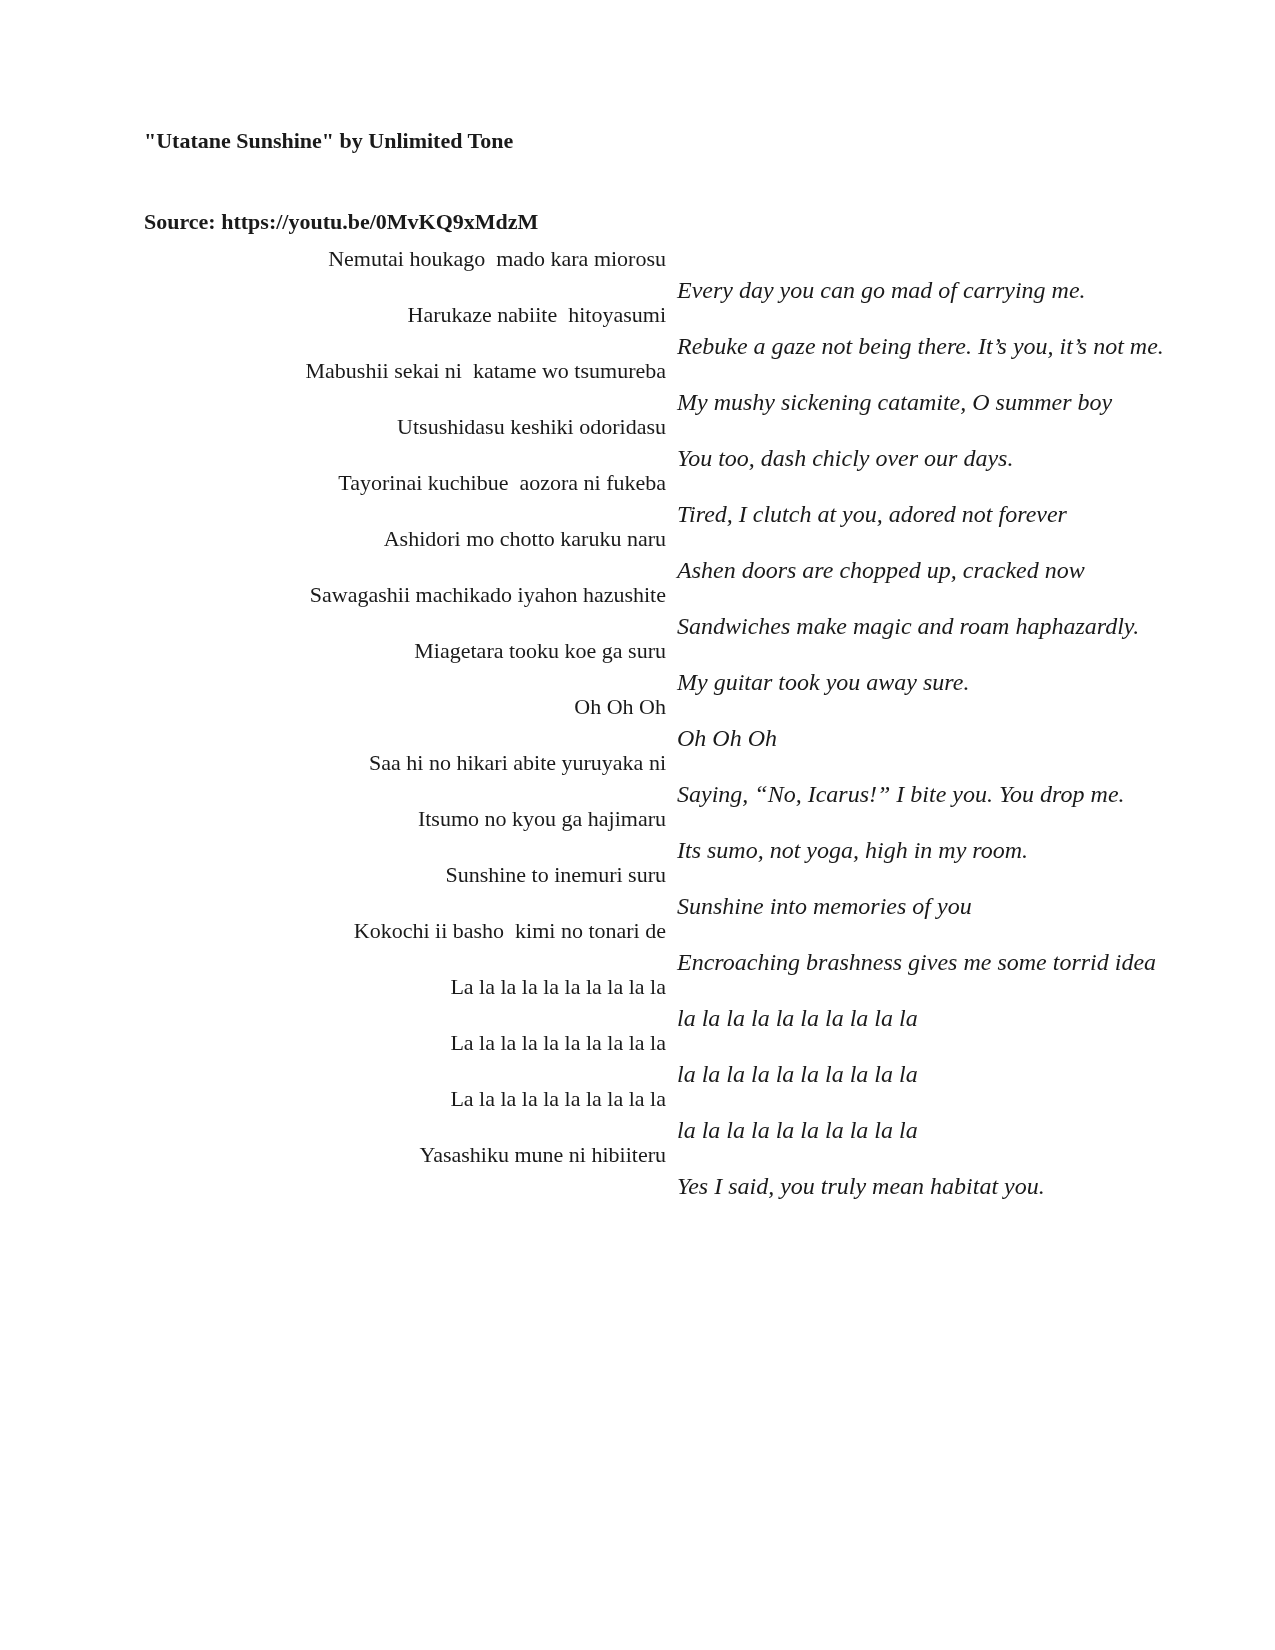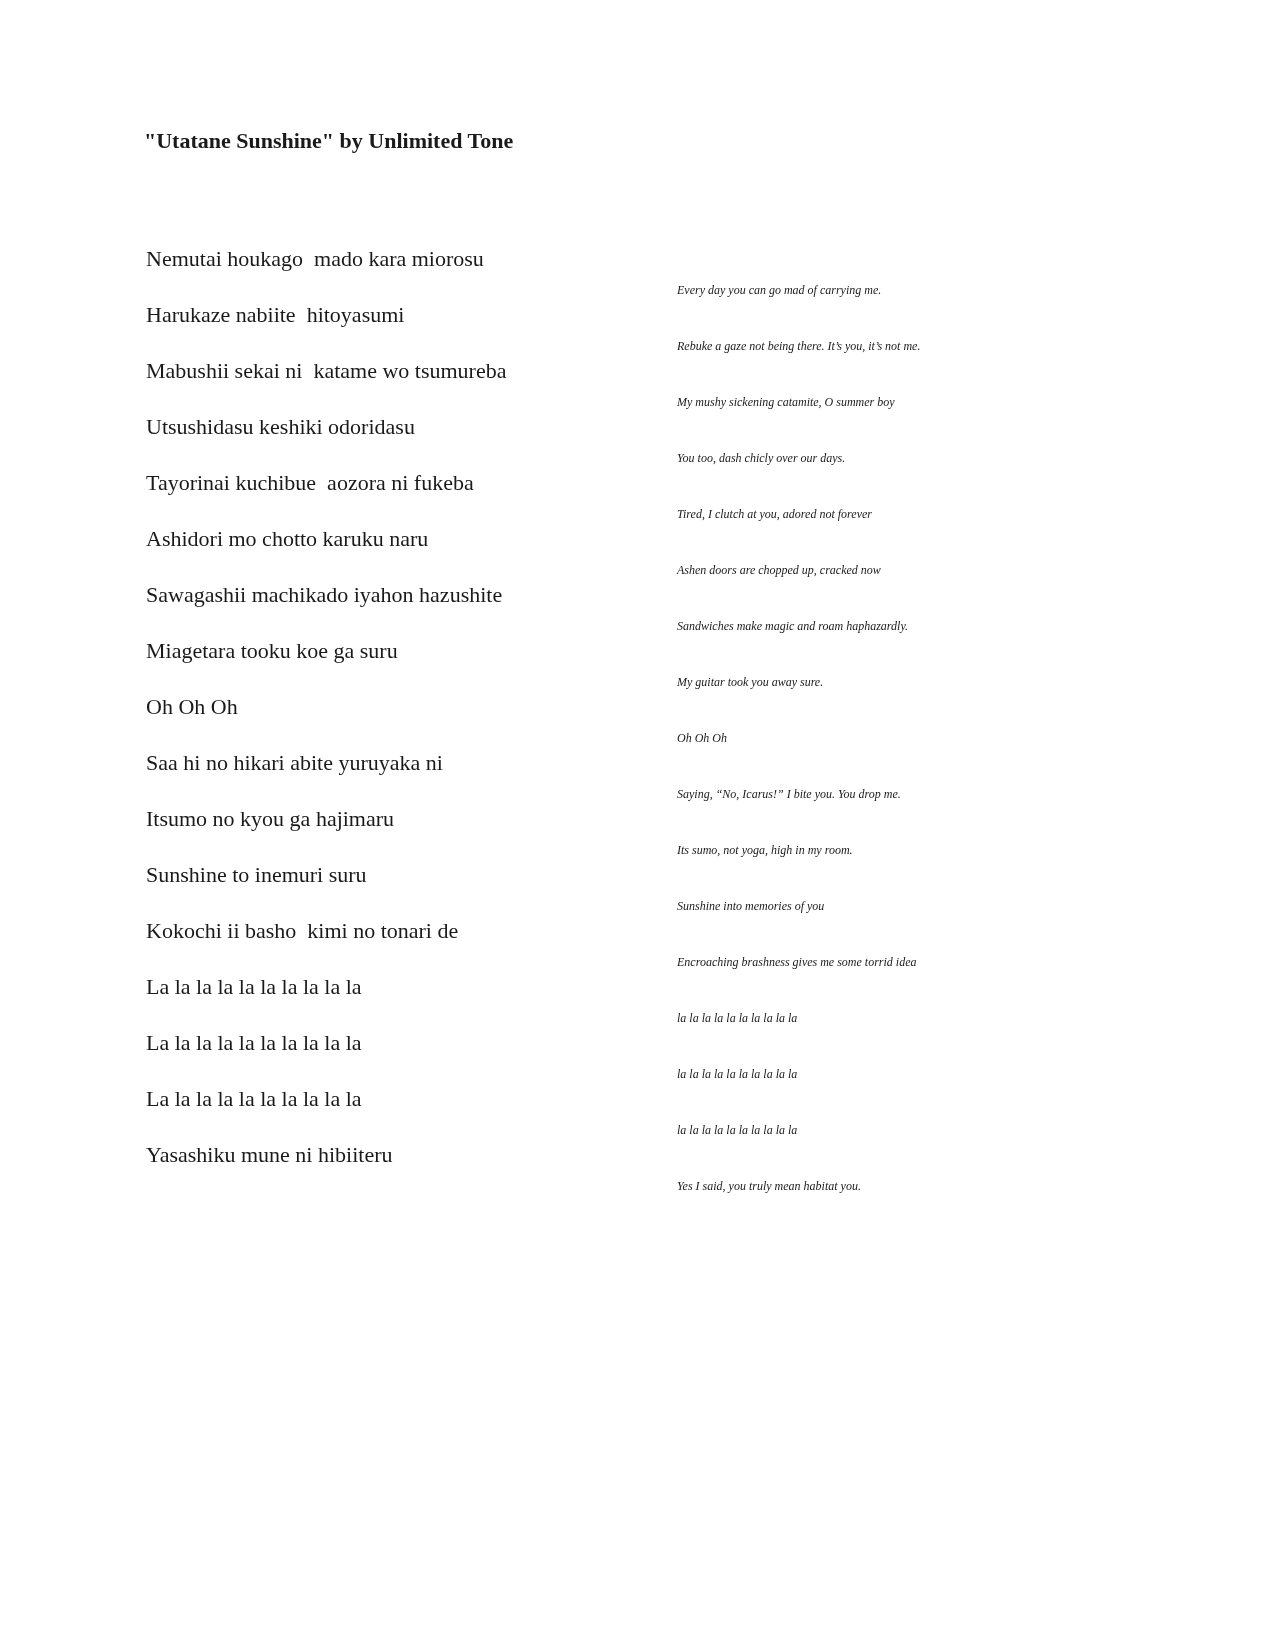--- a/index.html
+++ b/index.html
@@ -28,26 +28,27 @@
   }
   .col {
     position: absolute;
     white-space: pre-wrap;
   }
   .col-left {
     left: 146px;
     top: 246px;
     width: 520px;
     font-size: 22px;
+    text-align: right;
   }
   .col-right {
     left: 677px;
     top: 278px;
     width: 560px;
-    font-size: 12px;
+    font-size: 24px;
     font-style: italic;
   }
   .stanza {
     margin: 0 0 30px 0;
   }
   .line {
     margin: 0 0 31px 0;
     line-height: 25px;
     padding: 0;
   }
@@ -56,19 +57,20 @@
     padding: 0;
   }
 </style>
 </head>
 <body>
 
 <div class="page">
 
   <header class="doc-header">
     <div class="hline">"Utatane Sunshine" by Unlimited Tone</div>
+    <div class="hline">Source: https://youtu.be/0MvKQ9xMdzM</div>
   </header>
 
   <section class="col col-left"><div class="stanza"><p class="line">Nemutai houkago  mado kara miorosu</p><p class="line">Harukaze nabiite  hitoyasumi</p><p class="line">Mabushii sekai ni  katame wo tsumureba</p><p class="line">Utsushidasu keshiki odoridasu</p></div><div class="stanza"><p class="line">Tayorinai kuchibue  aozora ni fukeba</p><p class="line">Ashidori mo chotto karuku naru</p></div><div class="stanza"><p class="line">Sawagashii machikado iyahon hazushite</p><p class="line">Miagetara tooku koe ga suru</p><p class="line">Oh Oh Oh</p></div><div class="stanza"><p class="line">Saa hi no hikari abite yuruyaka ni</p><p class="line">Itsumo no kyou ga hajimaru</p><p class="line">Sunshine to inemuri suru</p><p class="line">Kokochi ii basho  kimi no tonari de</p><p class="line">La la la la la la la la la la</p><p class="line">La la la la la la la la la la</p><p class="line">La la la la la la la la la la</p><p class="line">Yasashiku mune ni hibiiteru</p></div></section>
 
   <section class="col col-right"><div class="stanza"><p class="line">Every day you can go mad of carrying me.</p><p class="line">Rebuke a gaze not being there. It’s you, it’s not me.</p><p class="line">My mushy sickening catamite, O summer boy</p><p class="line">You too, dash chicly over our days.</p></div><div class="stanza"><p class="line">Tired, I clutch at you, adored not forever</p><p class="line">Ashen doors are chopped up, cracked now</p></div><div class="stanza"><p class="line">Sandwiches make magic and roam haphazardly.</p><p class="line">My guitar took you away sure.</p><p class="line">Oh Oh Oh</p></div><div class="stanza"><p class="line">Saying, “No, Icarus!” I bite you. You drop me.</p><p class="line">Its sumo, not yoga, high in my room.</p><p class="line">Sunshine into memories of you</p><p class="line">Encroaching brashness gives me some torrid idea</p><p class="line">la la la la la la la la la la</p><p class="line">la la la la la la la la la la</p><p class="line">la la la la la la la la la la</p><p class="line">Yes I said, you truly mean habitat you.</p></div></section>
 
 </div>
 
 </body></html>

